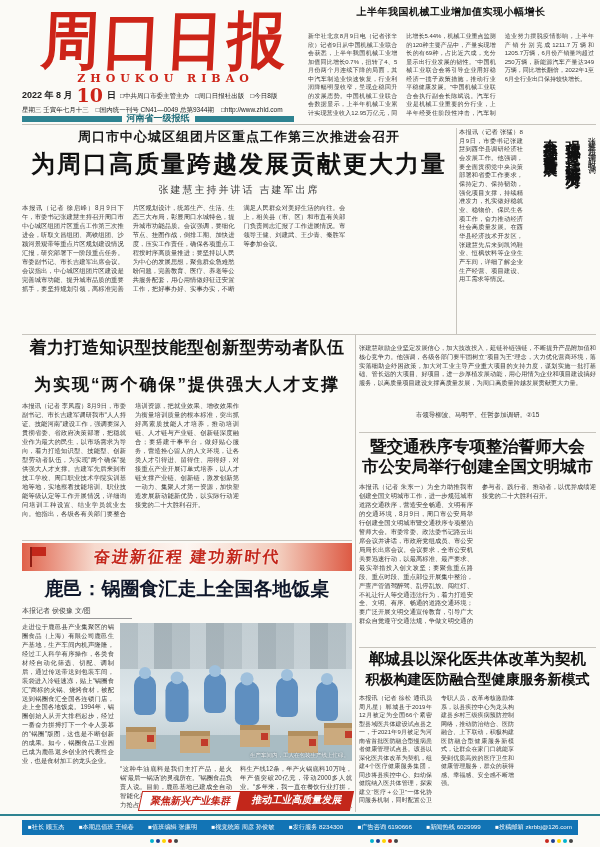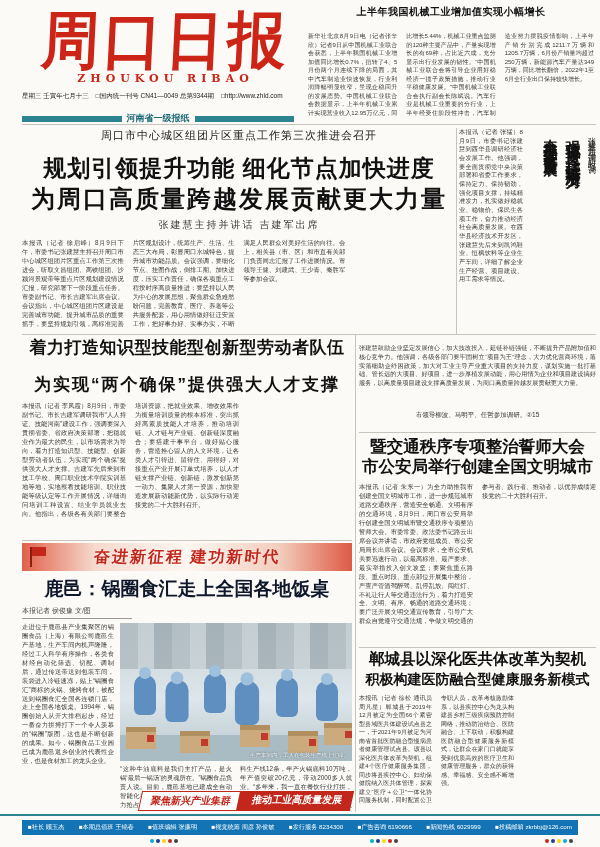--- a/index.html
+++ b/index.html
@@ -41,21 +41,21 @@
   .subhead { text-align:center; color:#3c3c3c; }
   .body-cols { font-size:6.3px; line-height:1.42; text-align:justify; color:#3a3a3a; column-gap:9px; column-fill:auto; overflow:hidden; }
 
   
   .machinery { position:absolute; left:308px; top:6px; width:286px; }
   .machinery .headline { font-size:10px; letter-spacing:0.5px; margin-bottom:14px; }
   .machinery .body-cols { column-count:3; height:88px; font-size:6px; }
 
   
   .main-art { position:absolute; left:22px; top:128px; width:434px; }
-  .main-art .kicker { font-size:11px; letter-spacing:1px; margin-bottom:11px; }
+  .main-art .kicker { font-size:13px; letter-spacing:1px; margin-bottom:3px;font-weight:bold; }
   .main-art .h1 { font-size:23px; letter-spacing:1px; }
   .main-art .h2 { font-size:24px; letter-spacing:2px; margin-top:2px; }
   .main-art .subhead { font-size:10px; margin-top:5px; letter-spacing:2px; }
   .main-art .body-cols { column-count:4; height:95px; margin-top:7px; }
 
   
   .xihua-top { position:absolute; left:459px; top:128px; width:137px; height:210px; display:flex; gap:5px; }
   .xihua-side { width:64px; height:210px; font-size:6.2px; line-height:1.4; text-align:justify; color:#3a3a3a; overflow:hidden; }
   .xihua-heads { flex:1; display:flex; flex-direction:row; justify-content:flex-end; gap:3px; }
   .vert { writing-mode:vertical-rl; }
@@ -127,20 +127,30 @@
 </style>
 </head>
 <body>
 
 <div id="page">
 
   <div class="masthead-title">周口日报</div>
   <div class="masthead-roman">ZHOUKOU RIBAO</div>
 
   <div class="dateline">
+    <div class="date-row">
+      <span class="date-main">2022 年 8 月</span>
+      <span class="date-day">10</span>
+      <span class="date-main">日</span>
+      <span class="date-items">
+        <span>□中共周口市委主管主办</span>
+        <span>□周口日报社出版</span>
+        <span>□今日8版</span>
+      </span>
+    </div>
     <div class="date-row2">
       <span>星期三 壬寅年七月十三</span>
       <span>□国内统一刊号 CN41—0049 总第9344期</span>
       <span>□http://www.zhld.com</span>
     </div>
   </div>
   <div class="grade-bar">
     <span class="bar"></span>
     <span class="grade-label">河南省一级报纸</span>
     <span class="bar"></span>
@@ -154,21 +164,20 @@
   <div class="hairline-h" style="left:22px; top:124px; width:574px;"></div>
   <div class="hairline-v" style="left:456px; top:128px; height:206px;"></div>
   <div class="hairline-h" style="left:22px; top:334px; width:574px;"></div>
   <div class="hairline-v" style="left:355px; top:334px; height:478px;"></div>
   <div class="hairline-h" style="left:359px; top:432px; width:237px;"></div>
   <div class="hairline-h" style="left:22px; top:540px; width:330px;"></div>
   <div class="hairline-h" style="left:359px; top:647px; width:237px;"></div>
 
   <div class="main-art">
     <div class="kicker">周口市中心城区组团片区重点工作第三次推进会召开</div>
-    <div class="headline h1">规划引领提升功能 细化节点加快进度</div>
     <div class="headline h2">为周口高质量跨越发展贡献更大力量</div>
     <div class="subhead">张建慧主持并讲话 吉建军出席</div>
     <div class="body-cols">本报讯（记者 徐启峰）8月9日下午，市委书记张建慧主持召开周口市中心城区组团片区重点工作第三次推进会，听取文昌组团、高铁组团、沙颍河景观带等重点片区规划建设情况汇报，研究部署下一阶段重点任务。市委副书记、市长吉建军出席会议。会议指出，中心城区组团片区建设是完善城市功能、提升城市品质的重要抓手，要坚持规划引领，高标准完善片区规划设计，统筹生产、生活、生态三大布局，彰显周口水城特色，提升城市功能品质。会议强调，要细化节点、挂图作战，倒排工期、加快进度，压实工作责任，确保各项重点工程按时序高质量推进；要坚持以人民为中心的发展思想，聚焦群众急难愁盼问题，完善教育、医疗、养老等公共服务配套，用心用情做好征迁安置工作，把好事办好、实事办实，不断满足人民群众对美好生活的向往。会上，相关县（市、区）和市直有关部门负责同志汇报了工作进展情况。市领导王健、刘建武、王少青、秦胜军等参加会议。</div>
   </div>
 
   <div class="xihua-top">
     <div class="xihua-side">本报讯（记者 张猛）8月9日，市委书记张建慧到西华县调研经济社会发展工作。他强调，要全面贯彻党中央决策部署和省委工作要求，保持定力、保持韧劲，强化项目支撑，持续精准发力，扎实做好稳就业、稳物价、保民生各项工作，奋力推动经济社会高质量发展。在西华县经济技术开发区，张建慧先后来到凯鸿鞋业、恒枫饮料等企业生产车间，详细了解企业生产经营、项目建设、用工需求等情况。</div>
     <div class="xihua-heads">
       <div class="vert xihua-h2">奋力推动经济社会高质量发展</div>
       <div class="vert xihua-h1">强化项目支撑 持续精准发力</div>

